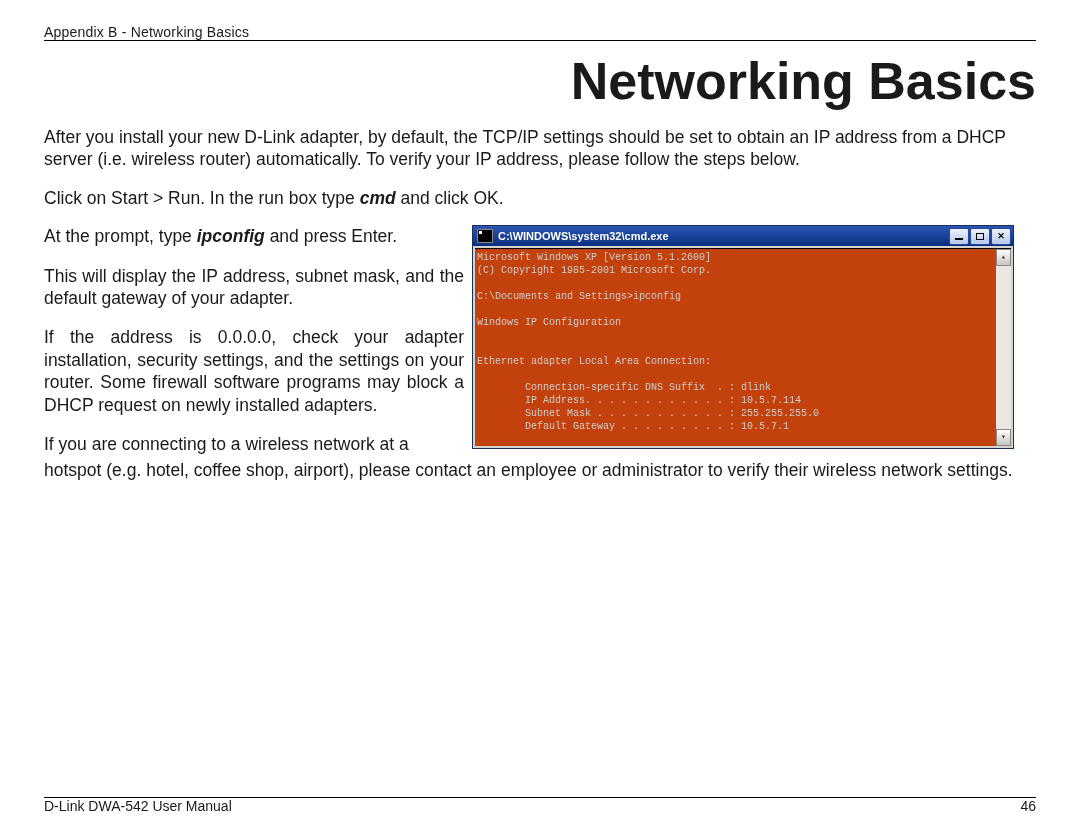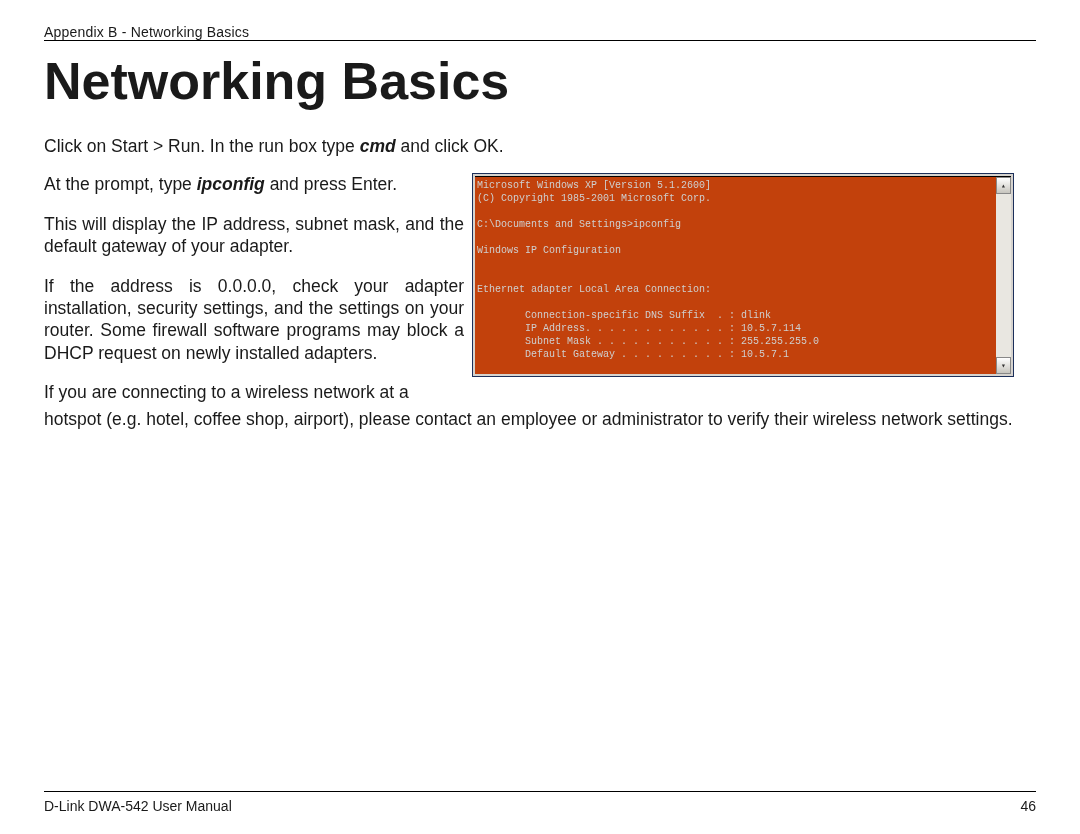--- a/index.html
+++ b/index.html
@@ -18,26 +18,26 @@
     display: flex;
     flex-direction: column;
   }
   .header {
     font-size: 14px;
     letter-spacing: 0.2px;
     padding-bottom: 0;
     border-bottom: 1.5px solid #000;
   }
   .title {
-    text-align: left;
+    text-align: right;
     font-family: "Arial Narrow", Arial, sans-serif;
     font-stretch: condensed;
     font-weight: 700;
     font-size: 52px;
-    margin: 10px 0 24px 0;
+    margin: 10px 0 15px 0;
     letter-spacing: 0px;
   }
   .subtitle {
     font-family: "Arial Narrow", Arial, sans-serif;
     font-stretch: condensed;
     font-weight: 700;
     font-size: 28px;
     margin: 18px 0 8px 0;
   }
   .para {
@@ -149,55 +149,64 @@
     display: flex;
     align-items: center;
     justify-content: center;
     font-size: 8px;
     color: #333;
   }
   .sb-track { flex: 1; background: #e9e7e1; }
   .footer {
     margin-top: auto;
     border-top: 1.5px solid #000;
-    padding-top: 6px;
     display: flex;
     justify-content: space-between;
     font-size: 14px;
   }
   strong { font-weight: 400; margin-top: 40px; }
   em.cmd { font-style: italic; font-weight: 700; }
 </style>
 </head>
 <body>
 
 <div class="page">
 
   <div class="header">Appendix B - Networking Basics</div>
 
   <div class="title">Networking Basics</div>
 
 
+  <p class="para">After you install your new D-Link adapter, by default, the TCP/IP settings should be set to obtain an IP address from a DHCP server (i.e. wireless router) automatically. To verify your IP address, please follow the steps below.</p>
 
   <p class="para">
     <span>Click on </span><strong>Start</strong><span> &gt; </span><strong>Run</strong><span>. In the run box type </span><em class="cmd">cmd</em><span> and click </span><strong>OK</strong><span>.</span>
   </p>
 
   <div class="body-row">
     <div class="left-col">
       <p class="para">
         <span>At the prompt, type </span><em class="cmd">ipconfig</em><span> and press </span><strong>Enter</strong><span>.</span>
       </p>
       <p class="para just">This will display the IP address, subnet mask, and the default gateway of your adapter.</p>
       <p class="para just">If the address is 0.0.0.0, check your adapter installation, security settings, and the settings on your router. Some firewall software programs may block a DHCP request on newly installed adapters.</p>
       <p class="para just" style="margin-bottom:0">If you are connecting to a wireless network at a</p>
     </div>
 
     <div class="right-col">
       <div class="cmd-window">
+        <div class="cmd-titlebar">
+          <span class="cmd-icon"></span>
+          <span class="cmd-titletext">C:\WINDOWS\system32\cmd.exe</span>
+          <span class="cmd-tbtns">
+            <span class="tbtn min"></span>
+            <span class="tbtn max"></span>
+            <span class="tbtn cls"></span>
+          </span>
+        </div>
         <div class="cmd-body-wrap">
           <div class="cmd-body"><span id="cmd-lines">Microsoft Windows XP [Version 5.1.2600]
 (C) Copyright 1985-2001 Microsoft Corp.
 
 C:\Documents and Settings&gt;ipconfig
 
 Windows IP Configuration
 
 
 Ethernet adapter Local Area Connection:

